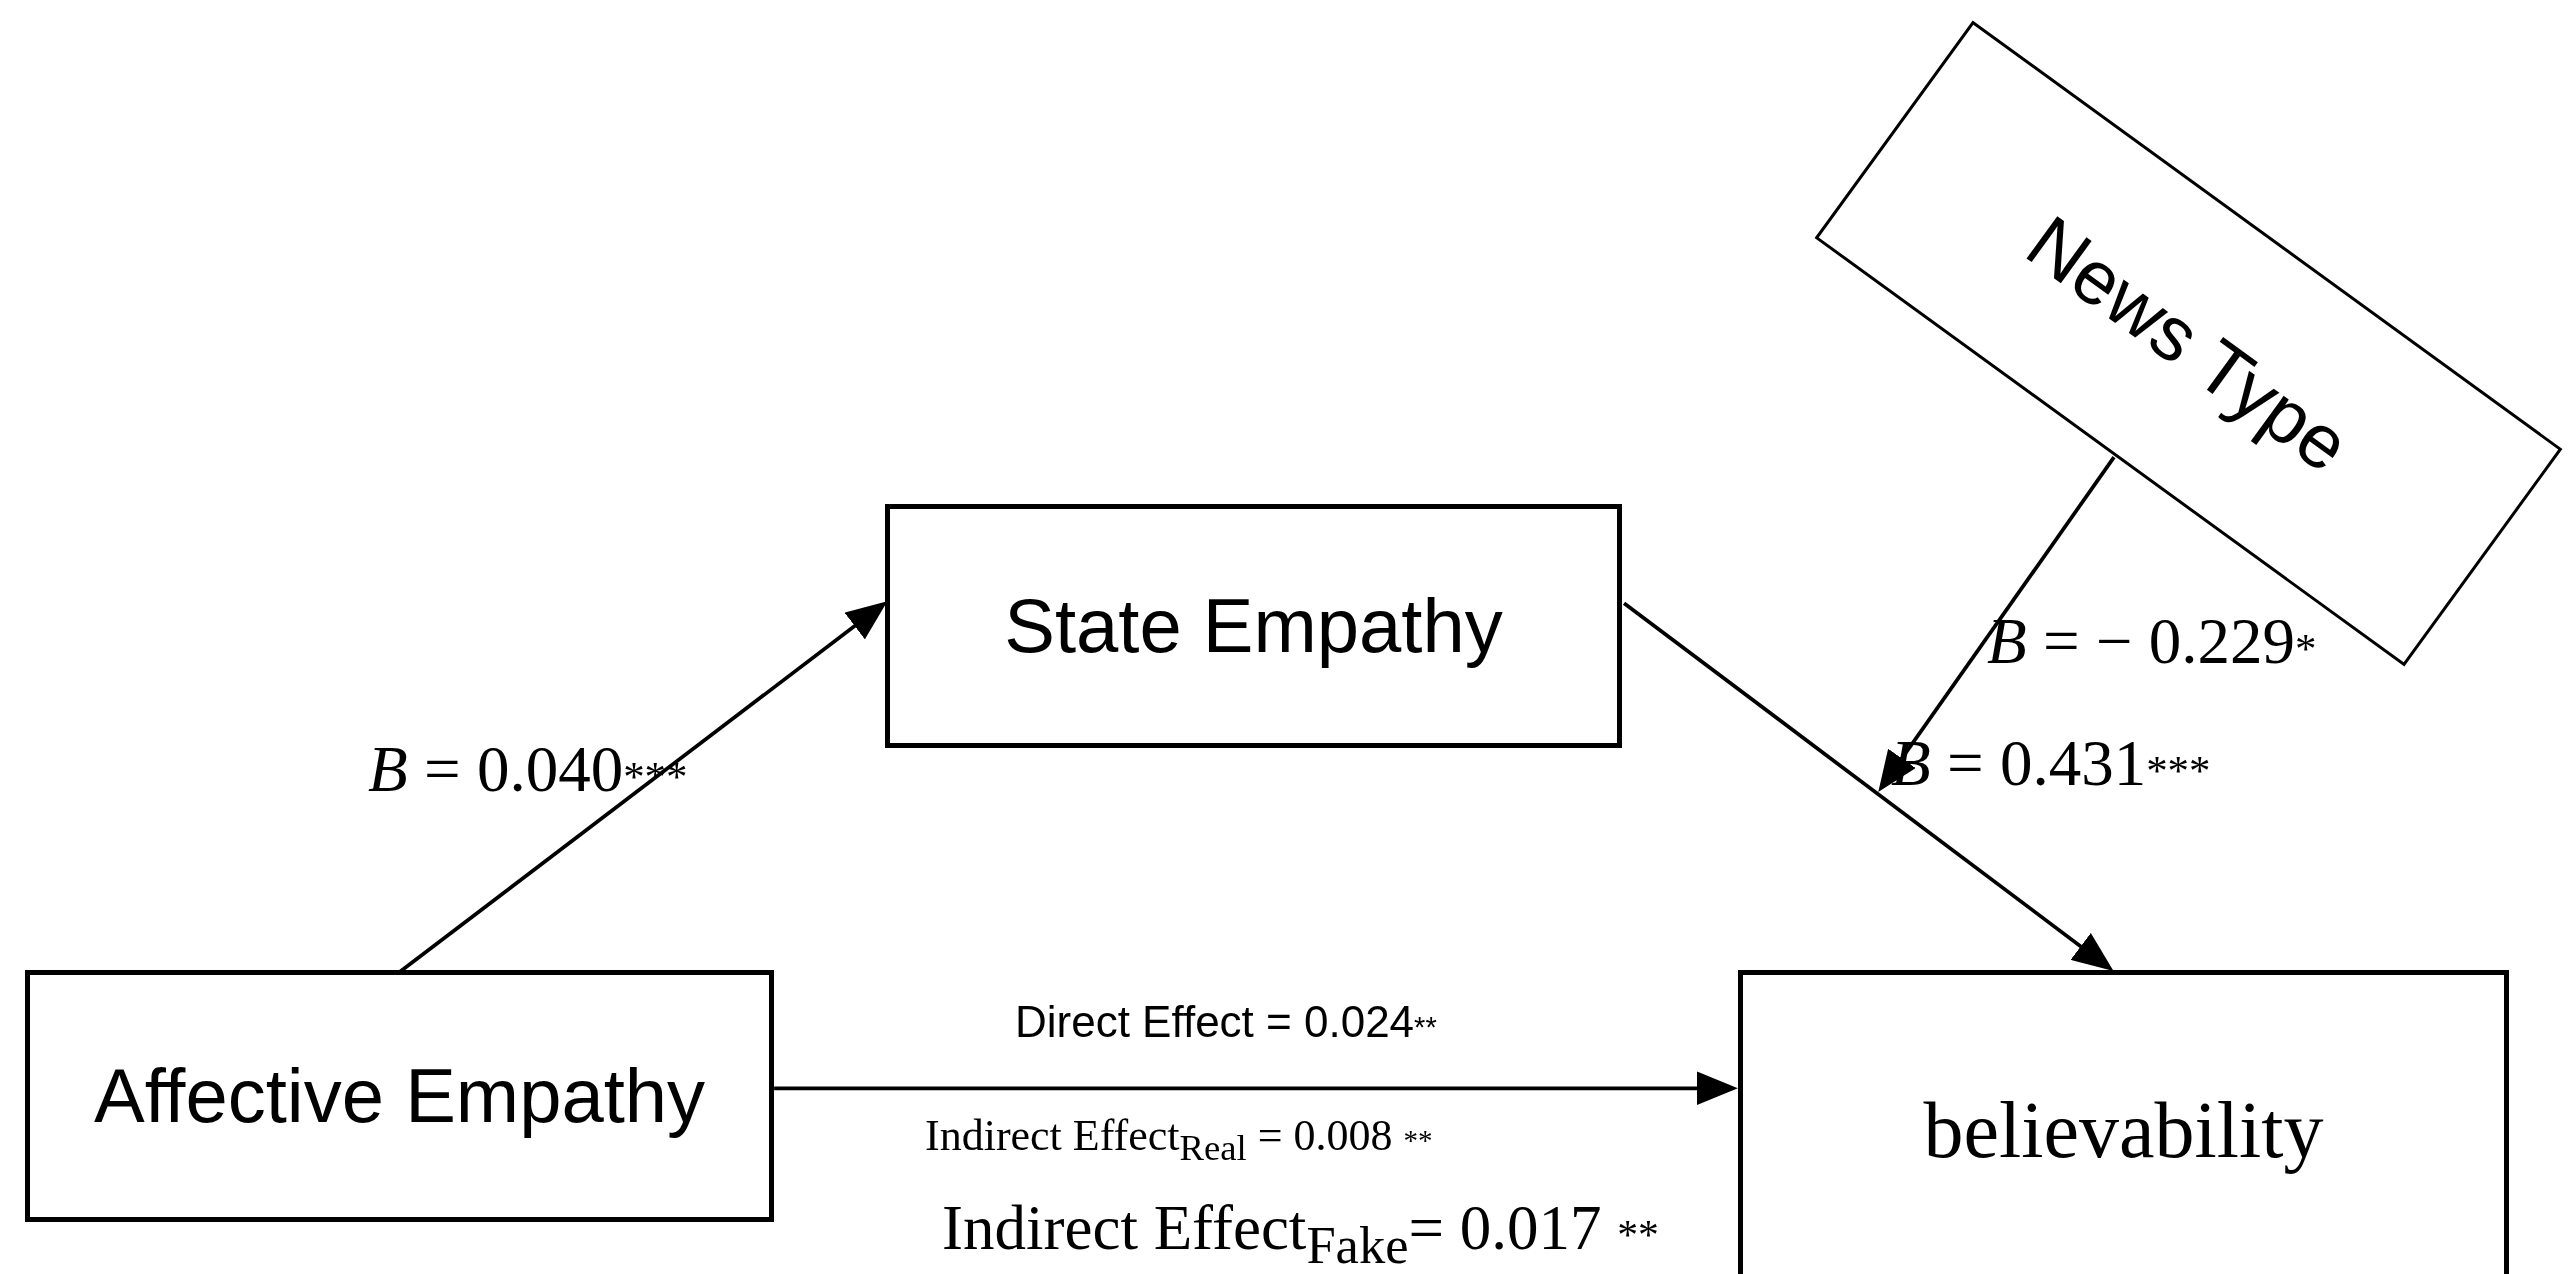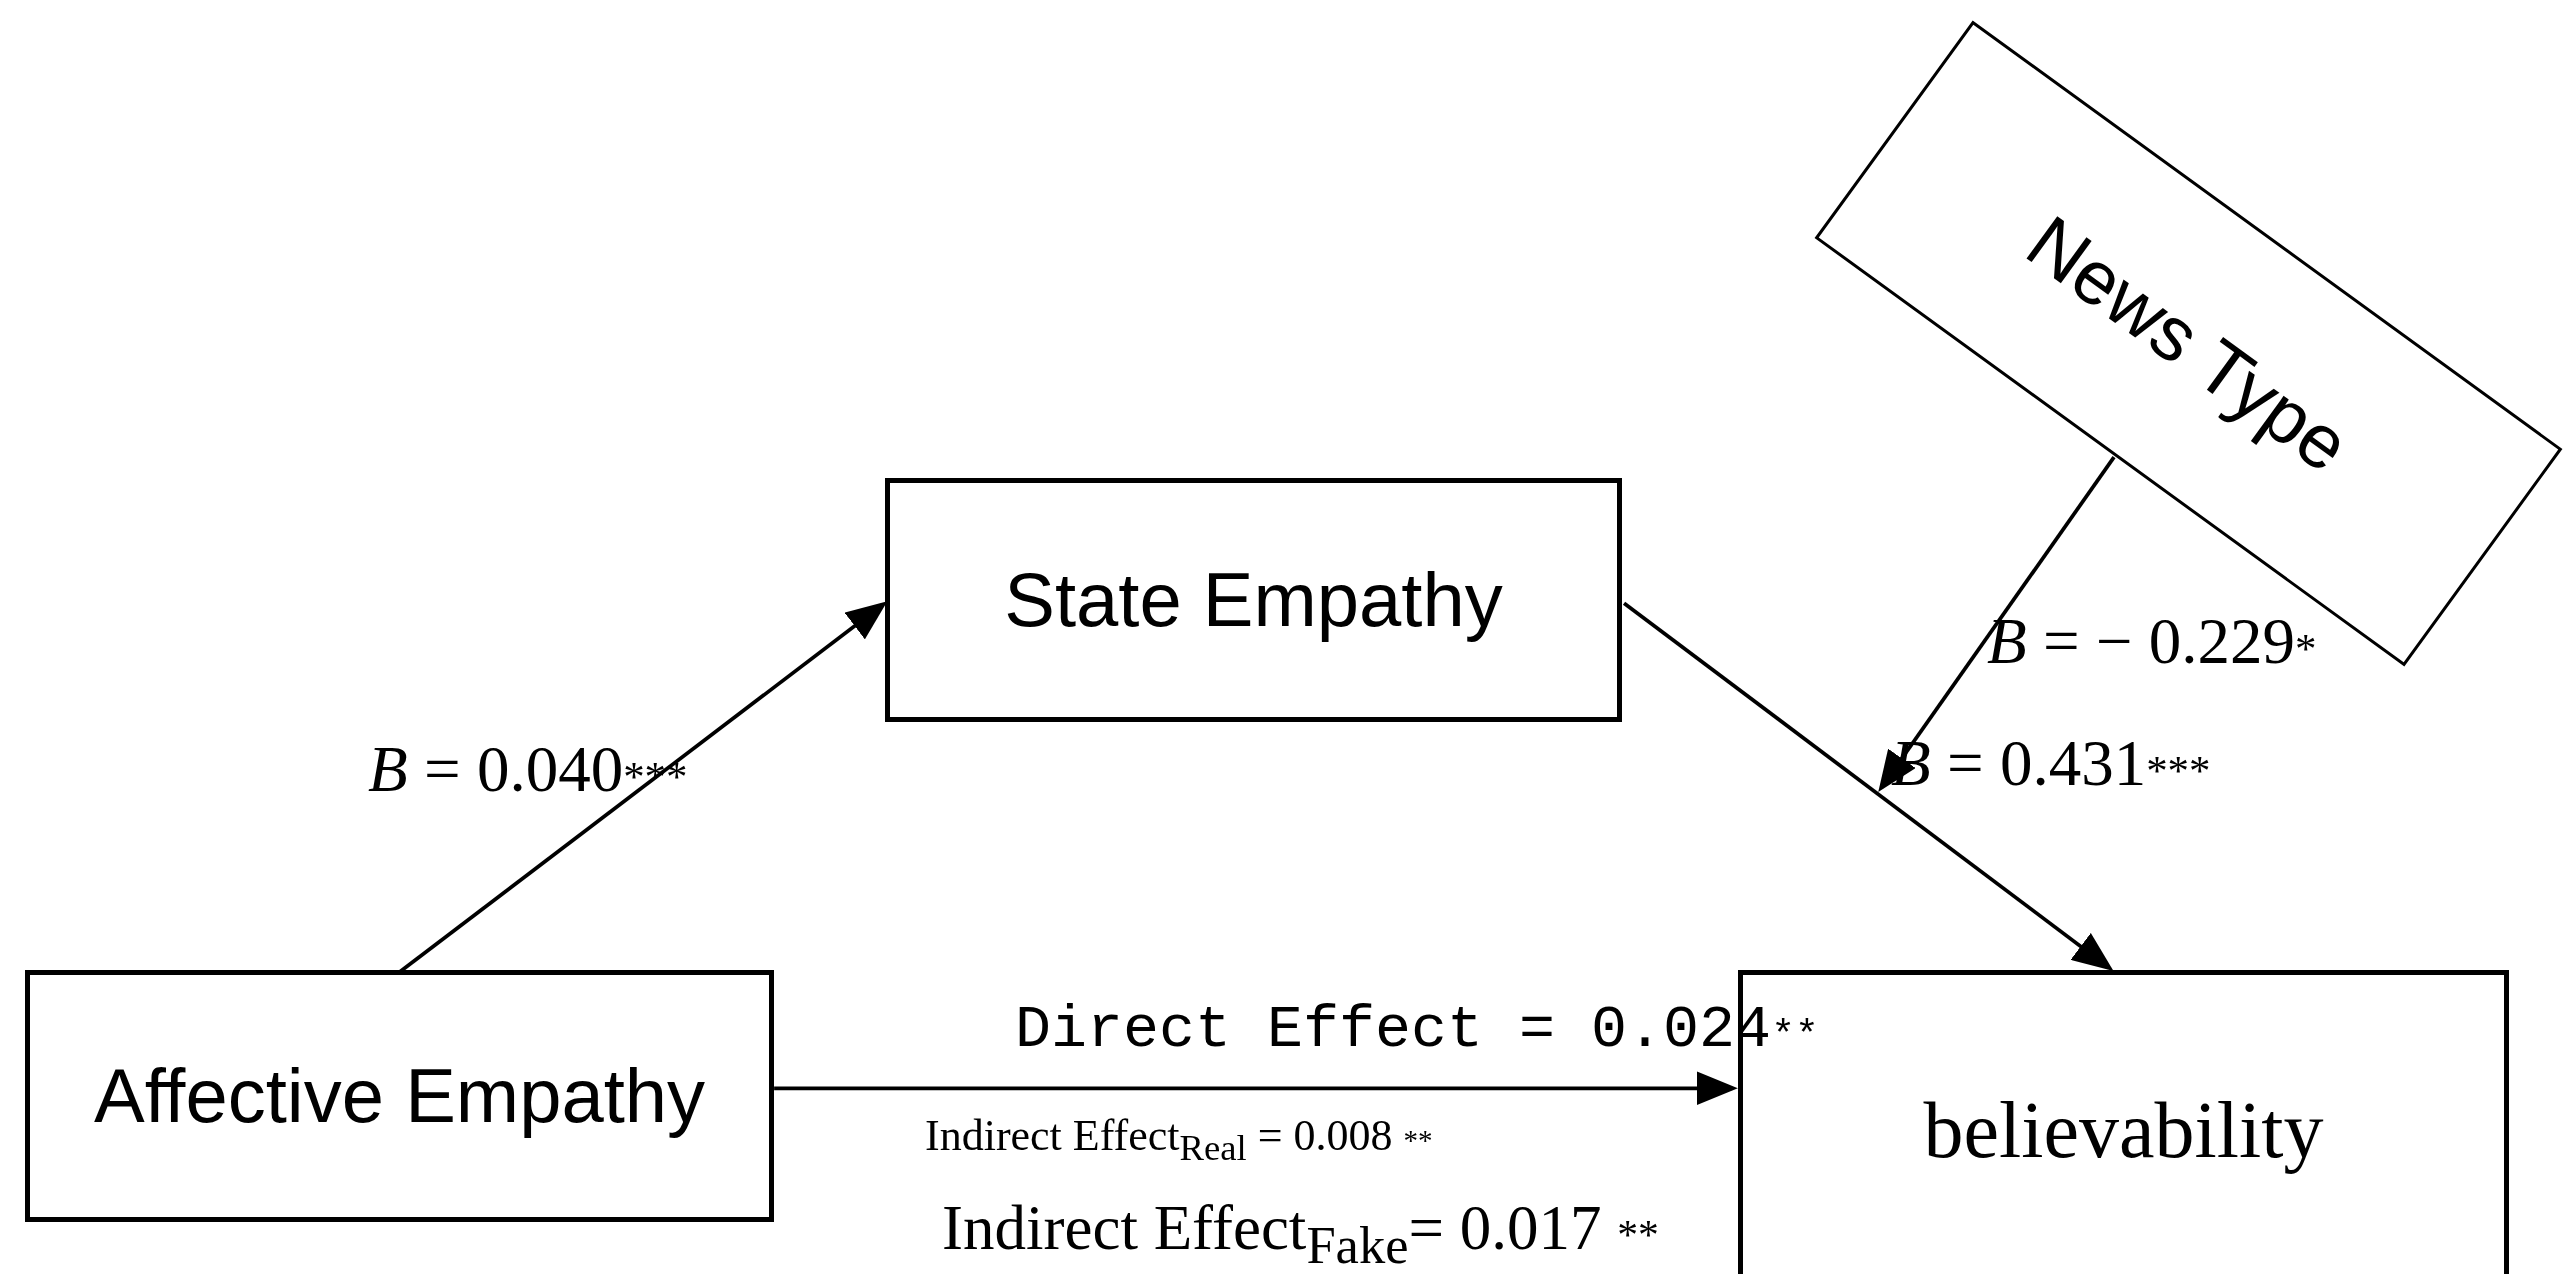--- a/index.html
+++ b/index.html
@@ -32,21 +32,21 @@
     line-height: 1;
     white-space: nowrap;
   }
   .node-label-serif {
     font-family: "Liberation Serif", serif;
     font-size: 80px;
     line-height: 1;
     white-space: nowrap;
   }
   #node-affective { left: 25px;  top: 970px; width: 749px; height: 252px; }
-  #node-state     { left: 885px; top: 478px;  width: 737px; height: 244px; }
+  #node-state     { left: 885px; top: 504px;  width: 737px; height: 244px; }
   #node-believability { left: 1738px; top: 970px; width: 771px; height: 320px; }
   #node-news {
     left: 1824px; top: 209px; width: 729px; height: 269px;
     border-width: 3.7px;
     transform: rotate(36deg);
   }
   #arrow-layer {
     position: absolute;
     left: 0; top: 0;
     width: 2576px;
@@ -65,22 +65,22 @@
   .path-label sup, .effect-label sup {
     font-size: 66%;
     vertical-align: 48%;
     line-height: 0;
   }
   #label-b-a      { left: 368px;  top: 732px; }
   #label-b-mod    { left: 1987px; top: 604px; }
   #label-b-c      { left: 1891px; top: 726px; }
   .effect-label {
     position: absolute;
-    font-family: Liberation Mono, monospace;
-    font-size: 60px;
+    font-family: Liberation Sans, sans-serif;
+    font-size: 44px;
     line-height: 1;
     white-space: nowrap;
   }
   #label-direct   { left: 1015px; top: 1000px; }
   #label-indirect-real { left: 925px; top: 1114px; font-family: "Liberation Serif", serif; font-size: 44px; }
   #label-indirect-fake { left: 942px; top: 1197px; font-family: "Liberation Serif", serif; font-size: 63px; text-align: right; }
 </style>
 </head>
 <body>
 

